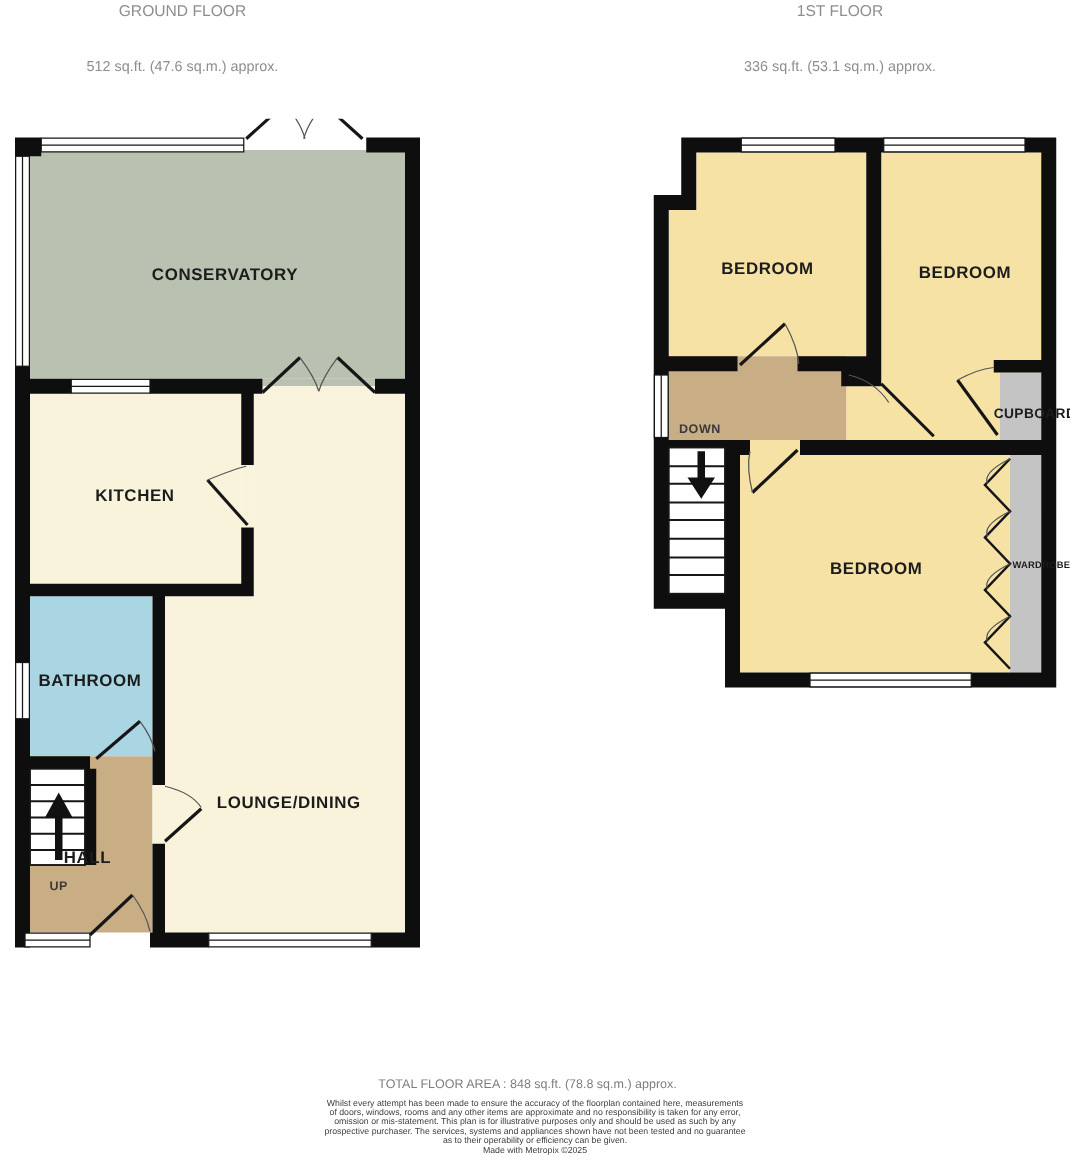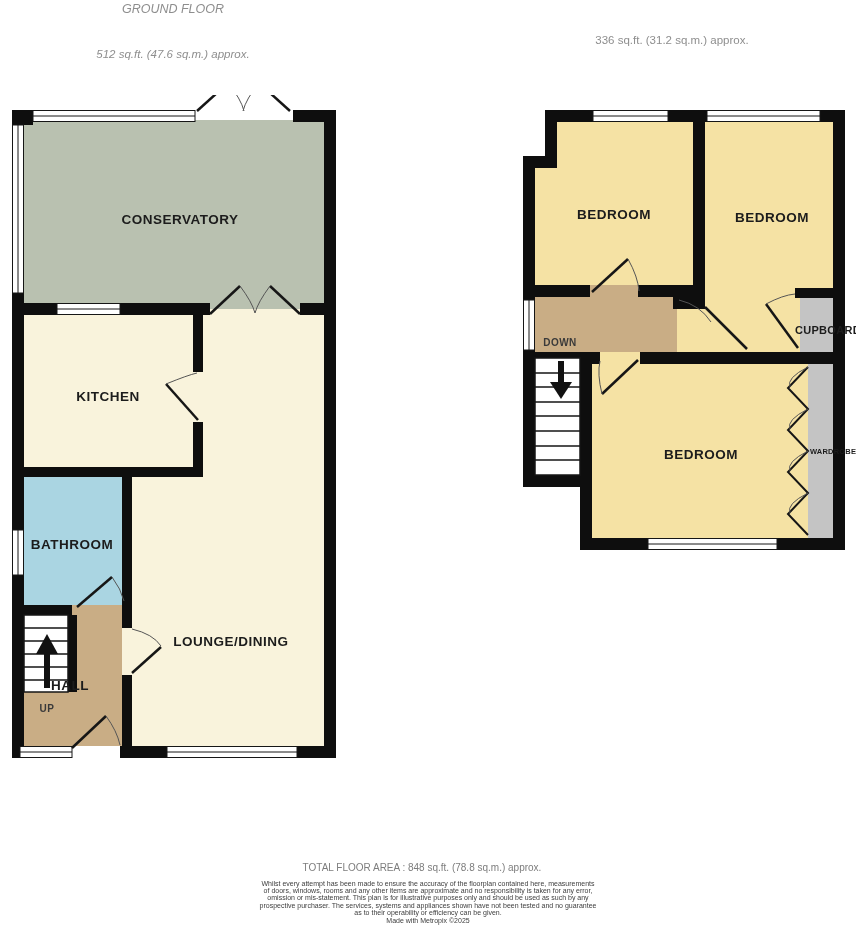--- a/index.html
+++ b/index.html
@@ -18,26 +18,27 @@
   .footer-disclaimer{
     position:absolute;top:880px;left:0;width:856px;text-align:center;
     color:#3d3d3d;font-size:7px;line-height:7.2px;
   }
   .footer-credit{margin-top:0.5px;}
   svg text{font-family:"Liberation Sans", sans-serif;}
 </style>
 </head>
 <body>
 
-<div class="floor-header" style="left:53px;top:2px;width:240px;font-style:italic;">
+<div class="floor-header" style="left:26px;top:2px;width:240px;">
   <div class="fh-title">GROUND FLOOR</div>
   <div class="fh-area">512 sq.ft. (47.6 sq.m.) approx.</div>
 </div>
 <div class="floor-header" style="left:552px;top:2px;width:240px;">
-  <div class="fh-area">336 sq.ft. (31.2 sq.m.) approx.</div>
+  <div class="fh-title">1ST FLOOR</div>
+  <div class="fh-area">336 sq.ft. (53.1 sq.m.) approx.</div>
 </div>
 
 <svg class="plan" style="left:0;top:95px;" width="360" height="680" viewBox="0 95 360 680">
 
   <g>
     <rect x="24" y="120" width="300" height="183" fill="#b9c1b0"></rect>
     <path d="M203 315 H324 V746 H132 V477 H203 Z" fill="#f9f3dc"></path>
     <rect x="24" y="315" width="169" height="152" fill="#f9f3dc"></rect>
     <rect x="24" y="477" width="98" height="128" fill="#aad5e2"></rect>
     <rect x="24" y="605" width="98" height="141" fill="#c9ad85"></rect>

